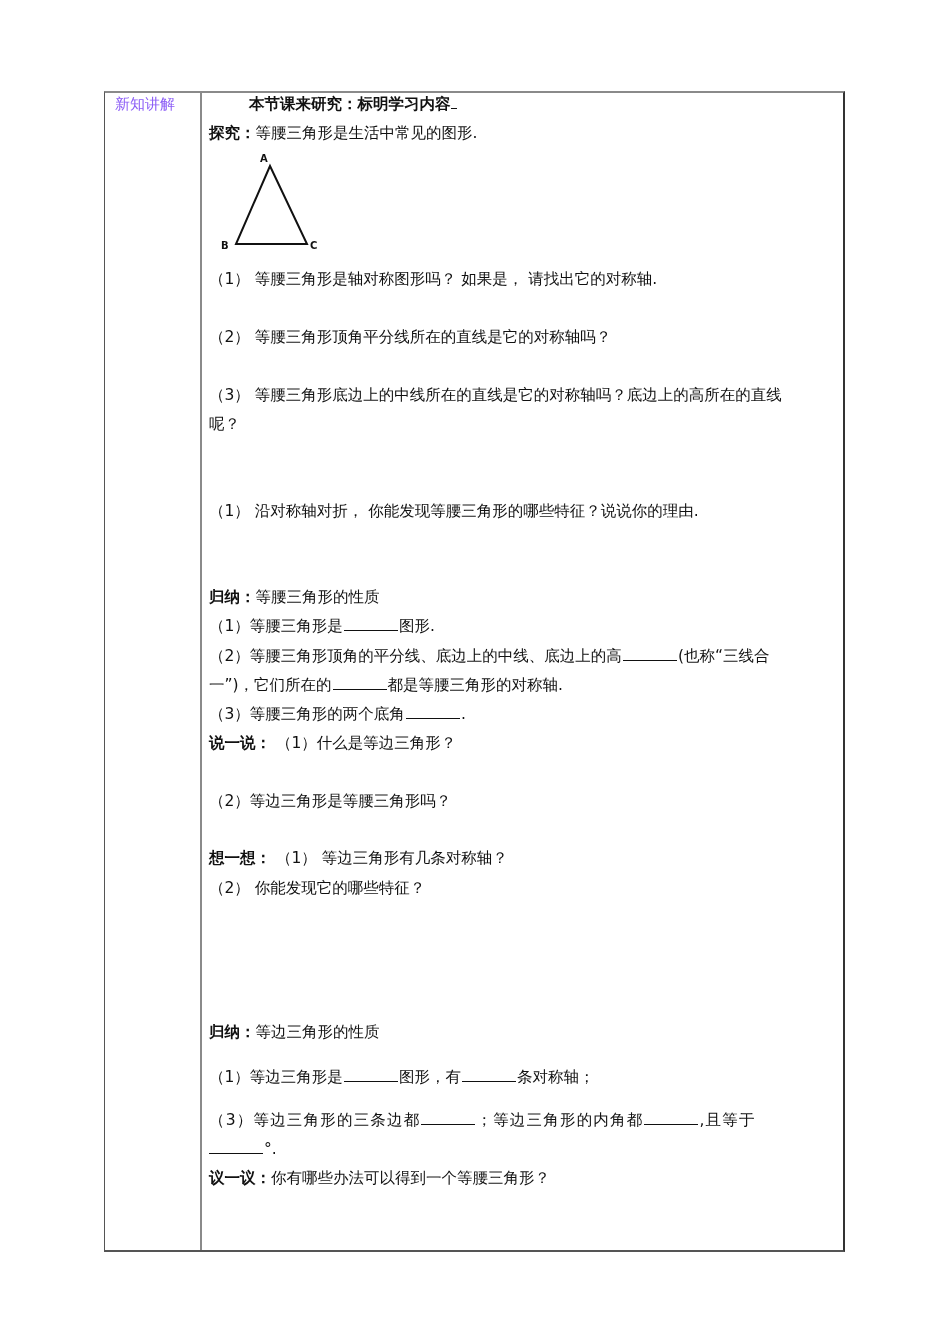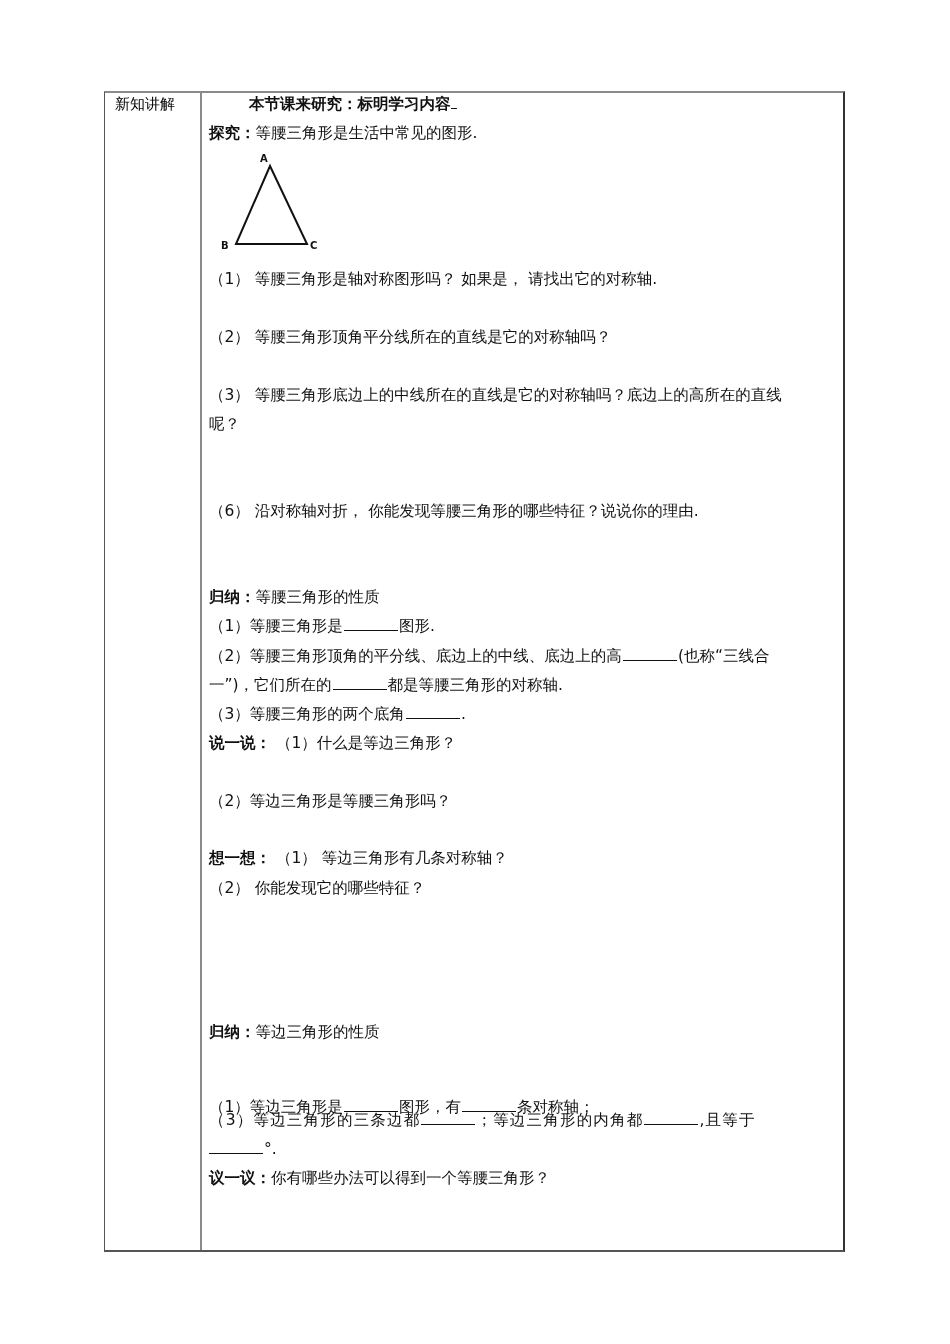--- a/index.html
+++ b/index.html
@@ -2,21 +2,21 @@
 <html><head>
 <meta charset="utf-8">
 <style>
   html, body { margin:0; padding:0; background:#ffffff; }
   body { width:950px; height:1344px; position:relative; overflow:hidden;
          font-family: "DejaVu Sans", "Liberation Sans", sans-serif; color:#111; }
   .tbl { position:absolute; left:104px; top:91px; width:741px; height:1161px;
          border-top:2px solid #8a8a8a; border-left:1px solid #555; border-right:2px solid #333;
          border-bottom:2px solid #555; box-sizing:border-box; }
   .col-div { position:absolute; left:95px; top:0; bottom:0; width:0; border-left:2px solid #8a8a8a; }
-  .label-cell { position:absolute; left:10px; top:2px; font-size:15px; color:#000000; }
+  .label-cell { position:absolute; left:10px; top:2px; font-size:15px; color:#8b5cf6; }
   .content { position:absolute; left:104px; top:0; right:6px; bottom:0; }
   .ln { position:absolute; left:0; font-size:15.5px; white-space:nowrap; line-height:20px; }
   .b { font-weight:bold; }
   .blank { display:inline-block; width:54px; border-bottom:1.6px solid #111; height:14px; vertical-align:baseline; margin:0 1px; }
   .tri { position:absolute; left:4px; top:58px; }
   .tri text { font-family:"DejaVu Sans", sans-serif; font-size:10px; font-weight:bold; fill:#111; }
 </style>
 </head>
 <body>
 
@@ -33,34 +33,34 @@
       <polygon points="57,15 23,93 94,93" fill="none" stroke="#111" stroke-width="2"></polygon>
       <text x="47" y="11">A</text>
       <text x="8" y="98">B</text>
       <text x="97" y="98">C</text>
     </svg>
 
     <div class="ln" style="top:176px;">（1） 等腰三角形是轴对称图形吗？ 如果是， 请找出它的对称轴.</div>
     <div class="ln" style="top:234px;">（2） 等腰三角形顶角平分线所在的直线是它的对称轴吗？</div>
     <div class="ln" style="top:292px;">（3） 等腰三角形底边上的中线所在的直线是它的对称轴吗？底边上的高所在的直线</div>
     <div class="ln" style="top:321px;">呢？</div>
-    <div class="ln" style="top:408px;">（6） 沿对称轴对折， 你能发现等腰三角形的哪些特征？说说你的理由.</div>
+    <div class="ln" style="top:408px;">（1） 沿对称轴对折， 你能发现等腰三角形的哪些特征？说说你的理由.</div>
 
     <div class="ln" style="top:494px;"><span class="b">归纳：</span><span>等腰三角形的性质</span></div>
     <div class="ln" style="top:523px;"><span>（1）等腰三角形是</span><span class="blank"></span><span>图形.</span></div>
     <div class="ln" style="top:553px;"><span>（2）等腰三角形顶角的平分线、底边上的中线、底边上的高</span><span class="blank"></span><span>(也称“三线合</span></div>
     <div class="ln" style="top:582px;"><span>一”)，它们所在的</span><span class="blank"></span><span>都是等腰三角形的对称轴.</span></div>
     <div class="ln" style="top:611px;"><span>（3）等腰三角形的两个底角</span><span class="blank"></span><span>.</span></div>
 
     <div class="ln" style="top:640px;"><span class="b">说一说：</span> <span>（1）什么是等边三角形？</span></div>
     <div class="ln" style="top:698px;">（2）等边三角形是等腰三角形吗？</div>
 
     <div class="ln" style="top:755px;"><span class="b">想一想：</span> <span>（1） 等边三角形有几条对称轴？</span></div>
     <div class="ln" style="top:785px;">（2） 你能发现它的哪些特征？</div>
 
     <div class="ln" style="top:929px;text-align:right;"><span class="b">归纳：</span><span>等边三角形的性质</span></div>
-    <div class="ln" style="top:1004px;"><span>（1）等边三角形是</span><span class="blank"></span><span>图形，有</span><span class="blank"></span><span>条对称轴；</span></div>
+    <div class="ln" style="top:974px;"><span>（1）等边三角形是</span><span class="blank"></span><span>图形，有</span><span class="blank"></span><span>条对称轴；</span></div>
     <div class="ln" style="top:1017px;letter-spacing:1.2px;"><span>（3）等边三角形的三条边都</span><span class="blank"></span><span>；等边三角形的内角都</span><span class="blank"></span><span>,且等于</span></div>
     <div class="ln" style="top:1046px;"><span class="blank" style="margin-left:0;"></span><span>°.</span></div>
 
     <div class="ln" style="top:1075px;"><span class="b">议一议：</span><span>你有哪些办法可以得到一个等腰三角形？</span></div>
   </div>
 </div>
 
 </body></html>

